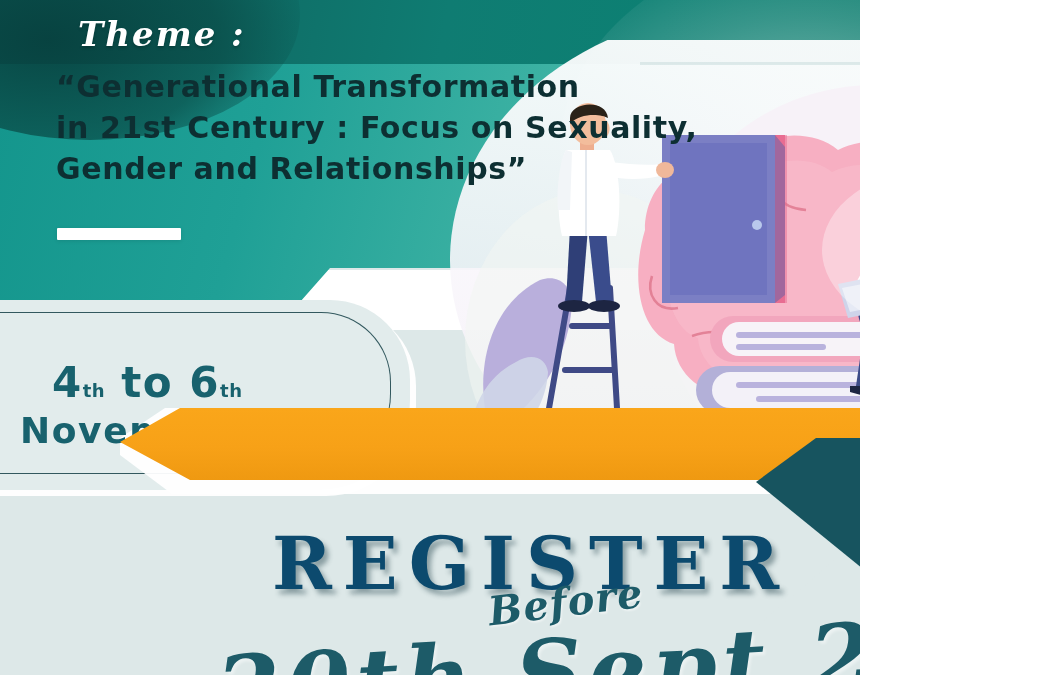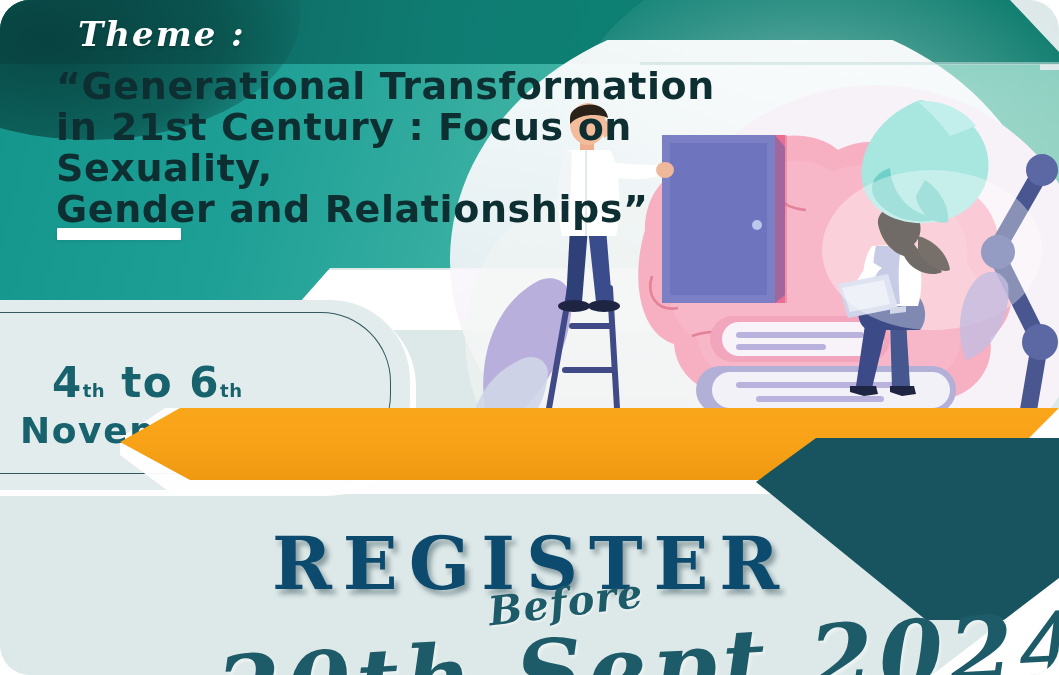--- a/index.html
+++ b/index.html
@@ -3,25 +3,24 @@
 <meta charset="utf-8">
 <title>Conference Poster</title>
 <style>
   html,body{margin:0;padding:0;background:#ffffff;}
   body{
     font-family:"Liberation Sans", sans-serif;
     -webkit-font-smoothing:antialiased;
   }
   #poster{
     position:relative;
-    width:1059px;
+    width:860px;
     height:675px;
     overflow:hidden;
     background:#ffffff;
-    border-radius:30px;
   }
 
   
   .bg-light{
     position:absolute;left:0;top:0;width:1059px;height:675px;
     background:#dde8e8;
   }
   .bg-white-strip{
     position:absolute;left:0;top:270px;width:1059px;height:60px;
     background:#ffffff;
@@ -59,21 +58,21 @@
     position:absolute;left:78px;top:14px;
     font-family:"DejaVu Serif", serif;
     font-style:italic;font-weight:700;
     font-size:34px;letter-spacing:2px;color:#ffffff;
     text-shadow:0 2px 3px rgba(0,0,0,.22);
     z-index:12;
   }
   .theme-text{
     position:absolute;left:56px;top:66px;width:720px;
     font-family:"DejaVu Sans", sans-serif;
-    font-weight:700;font-size:38px;line-height:41px;
+    font-weight:700;font-size:30px;line-height:41px;
     letter-spacing:.6px;
     color:#0d2f32;
     z-index:12;
     white-space:pre-line;
   }
   .theme-rule{
     position:absolute;left:57px;top:228px;width:124px;height:12px;
     background:#ffffff;border-radius:1px;
     box-shadow:0 1px 4px rgba(0,0,0,.10);
     z-index:12;

